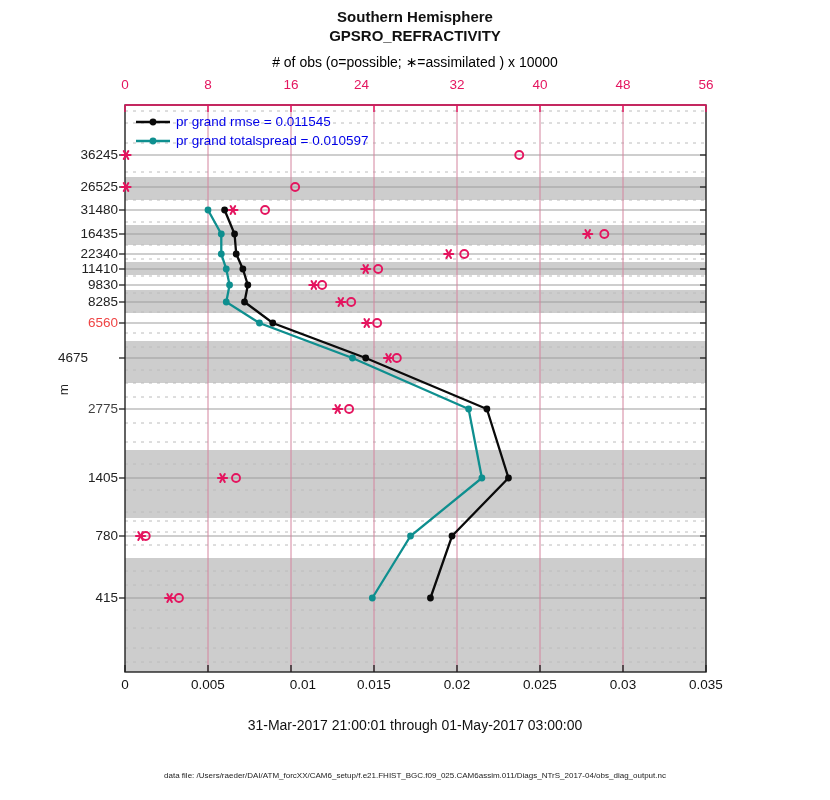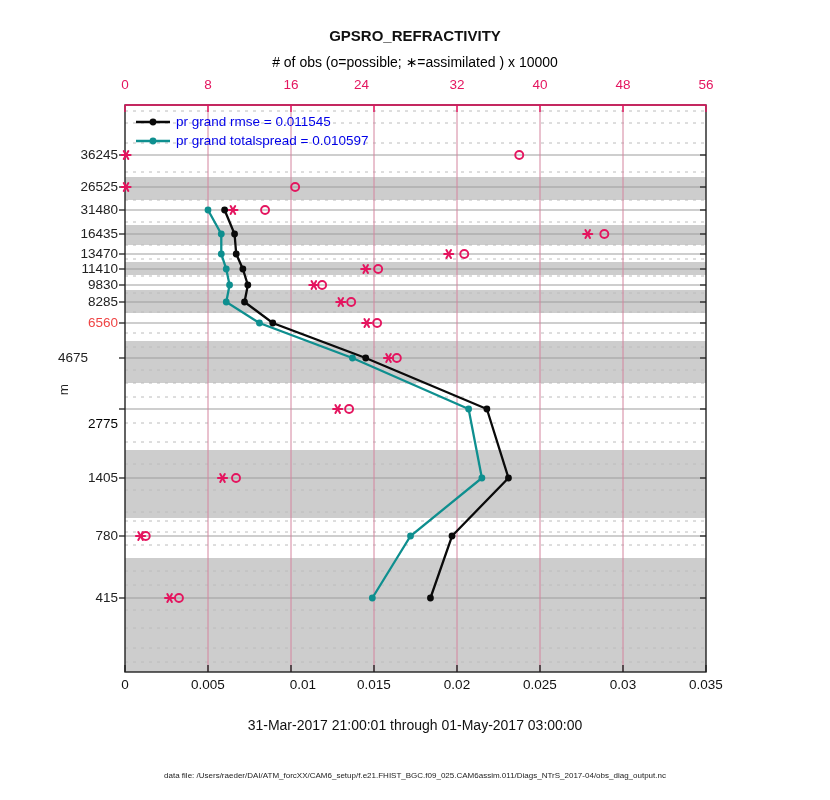--- a/index.html
+++ b/index.html
@@ -200,20 +200,21 @@
       <circle cx="247.83999999999997" cy="285" r="3.4" fill="#0a0a0a"></circle>
       <circle cx="244.51999999999998" cy="302" r="3.4" fill="#0a0a0a"></circle>
       <circle cx="272.74" cy="323" r="3.4" fill="#0a0a0a"></circle>
       <circle cx="365.7" cy="358" r="3.4" fill="#0a0a0a"></circle>
       <circle cx="486.87999999999994" cy="409" r="3.4" fill="#0a0a0a"></circle>
       <circle cx="508.46" cy="478" r="3.4" fill="#0a0a0a"></circle>
       <circle cx="452.0199999999999" cy="536" r="3.4" fill="#0a0a0a"></circle>
       <circle cx="430.44" cy="598" r="3.4" fill="#0a0a0a"></circle>
     </svg>
 
+  <div class="abs ttl" style="top:8px;">Southern Hemisphere</div>
   <div class="abs ttl" style="top:27px;">GPSRO_REFRACTIVITY</div>
 
   <div class="abs toplab" style="top:54px;" id="top-axis-label"># of obs (o=possible; ∗=assimilated ) x 10000</div>
 
   <div id="top-ticks">
       <div class="abs ticklab" style="left: 105px; top: 77px; width: 40px; text-align: center; color: rgb(228, 21, 95);">0</div>
       <div class="abs ticklab" style="left: 188px; top: 77px; width: 40px; text-align: center; color: rgb(228, 21, 95);">8</div>
       <div class="abs ticklab" style="left: 271px; top: 77px; width: 40px; text-align: center; color: rgb(228, 21, 95);">16</div>
       <div class="abs ticklab" style="left: 354px; top: 77px; width: 40px; color: rgb(228, 21, 95);">24</div>
       <div class="abs ticklab" style="left: 437px; top: 77px; width: 40px; text-align: center; color: rgb(228, 21, 95);">32</div>
@@ -229,27 +230,27 @@
       <div class="abs ticklab" style="left: 432px; top: 677px; width: 50px; text-align: center; color: rgb(17, 17, 17);">0.02</div>
       <div class="abs ticklab" style="left: 515px; top: 677px; width: 50px; text-align: center; color: rgb(17, 17, 17);">0.025</div>
       <div class="abs ticklab" style="left: 598px; top: 677px; width: 50px; text-align: center; color: rgb(17, 17, 17);">0.03</div>
       <div class="abs ticklab" style="left: 681px; top: 677px; width: 50px; text-align: center; color: rgb(17, 17, 17);">0.035</div>
     </div>
   <div id="y-ticks">
       <div class="abs ticklab" style="left: 58px; top: 147px; width: 60px; text-align: right; color: rgb(34, 34, 34);">36245</div>
       <div class="abs ticklab" style="left: 58px; top: 179px; width: 60px; text-align: right; color: rgb(34, 34, 34);">26525</div>
       <div class="abs ticklab" style="left: 58px; top: 202px; width: 60px; text-align: right; color: rgb(34, 34, 34);">31480</div>
       <div class="abs ticklab" style="left: 58px; top: 226px; width: 60px; text-align: right; color: rgb(34, 34, 34);">16435</div>
-      <div class="abs ticklab" style="left: 58px; top: 246px; width: 60px; text-align: right; color: rgb(34, 34, 34);">13470</div>
+      <div class="abs ticklab" style="left: 58px; top: 246px; width: 60px; text-align: right; color: rgb(34, 34, 34);">22340</div>
       <div class="abs ticklab" style="left: 58px; top: 261px; width: 60px; text-align: right; color: rgb(34, 34, 34);">11410</div>
       <div class="abs ticklab" style="left: 58px; top: 277px; width: 60px; text-align: right; color: rgb(34, 34, 34);">9830</div>
       <div class="abs ticklab" style="left: 58px; top: 294px; width: 60px; text-align: right; color: rgb(34, 34, 34);">8285</div>
       <div class="abs ticklab" style="left: 58px; top: 315px; width: 60px; text-align: right; color: #ef4444;">6560</div>
       <div class="abs ticklab" style="left: 58px; top: 350px; width: 60px; text-align: left; color: rgb(34, 34, 34);">4675</div>
-      <div class="abs ticklab" style="left: 58px; top: 416px; width: 60px; text-align: right; color: #000000;">2775</div>
+      <div class="abs ticklab" style="left: 58px; top: 401px; width: 60px; text-align: right; color: #404040;">2775</div>
       <div class="abs ticklab" style="left: 58px; top: 470px; width: 60px; text-align: right; color: rgb(34, 34, 34);">1405</div>
       <div class="abs ticklab" style="left: 58px; top: 528px; width: 60px; text-align: right; color: rgb(34, 34, 34);">780</div>
       <div class="abs ticklab" style="left: 58px; top: 590px; width: 60px; text-align: right; color: rgb(34, 34, 34);">415</div>
     </div>
 
   <div class="abs" style="left:58px;top:382px;transform:rotate(-90deg);font-size:13.5px;color:#222;">m</div>
 
   <div class="abs" id="legend" style="left:136px;top:112px;">
       <div class="legend-row">
         <svg width="34" height="12" style="position: static;">

